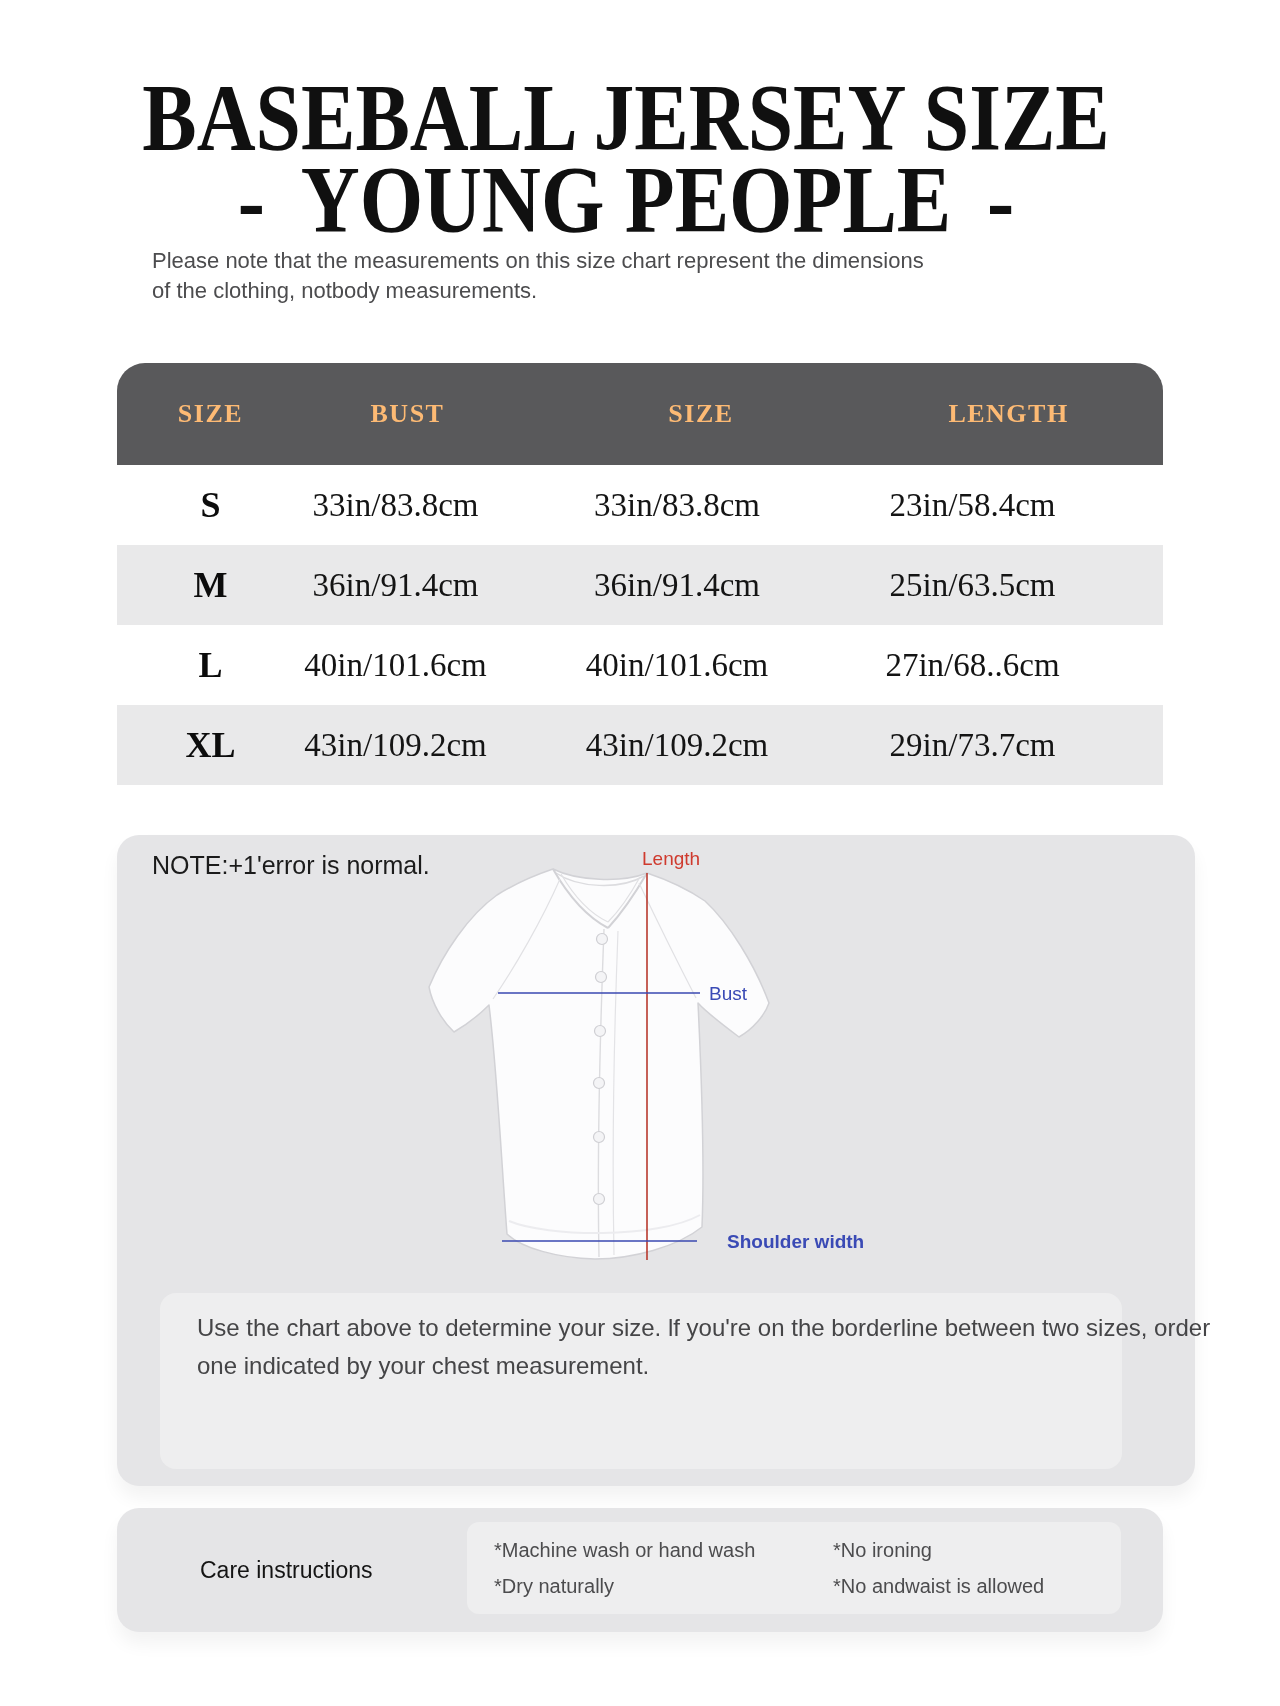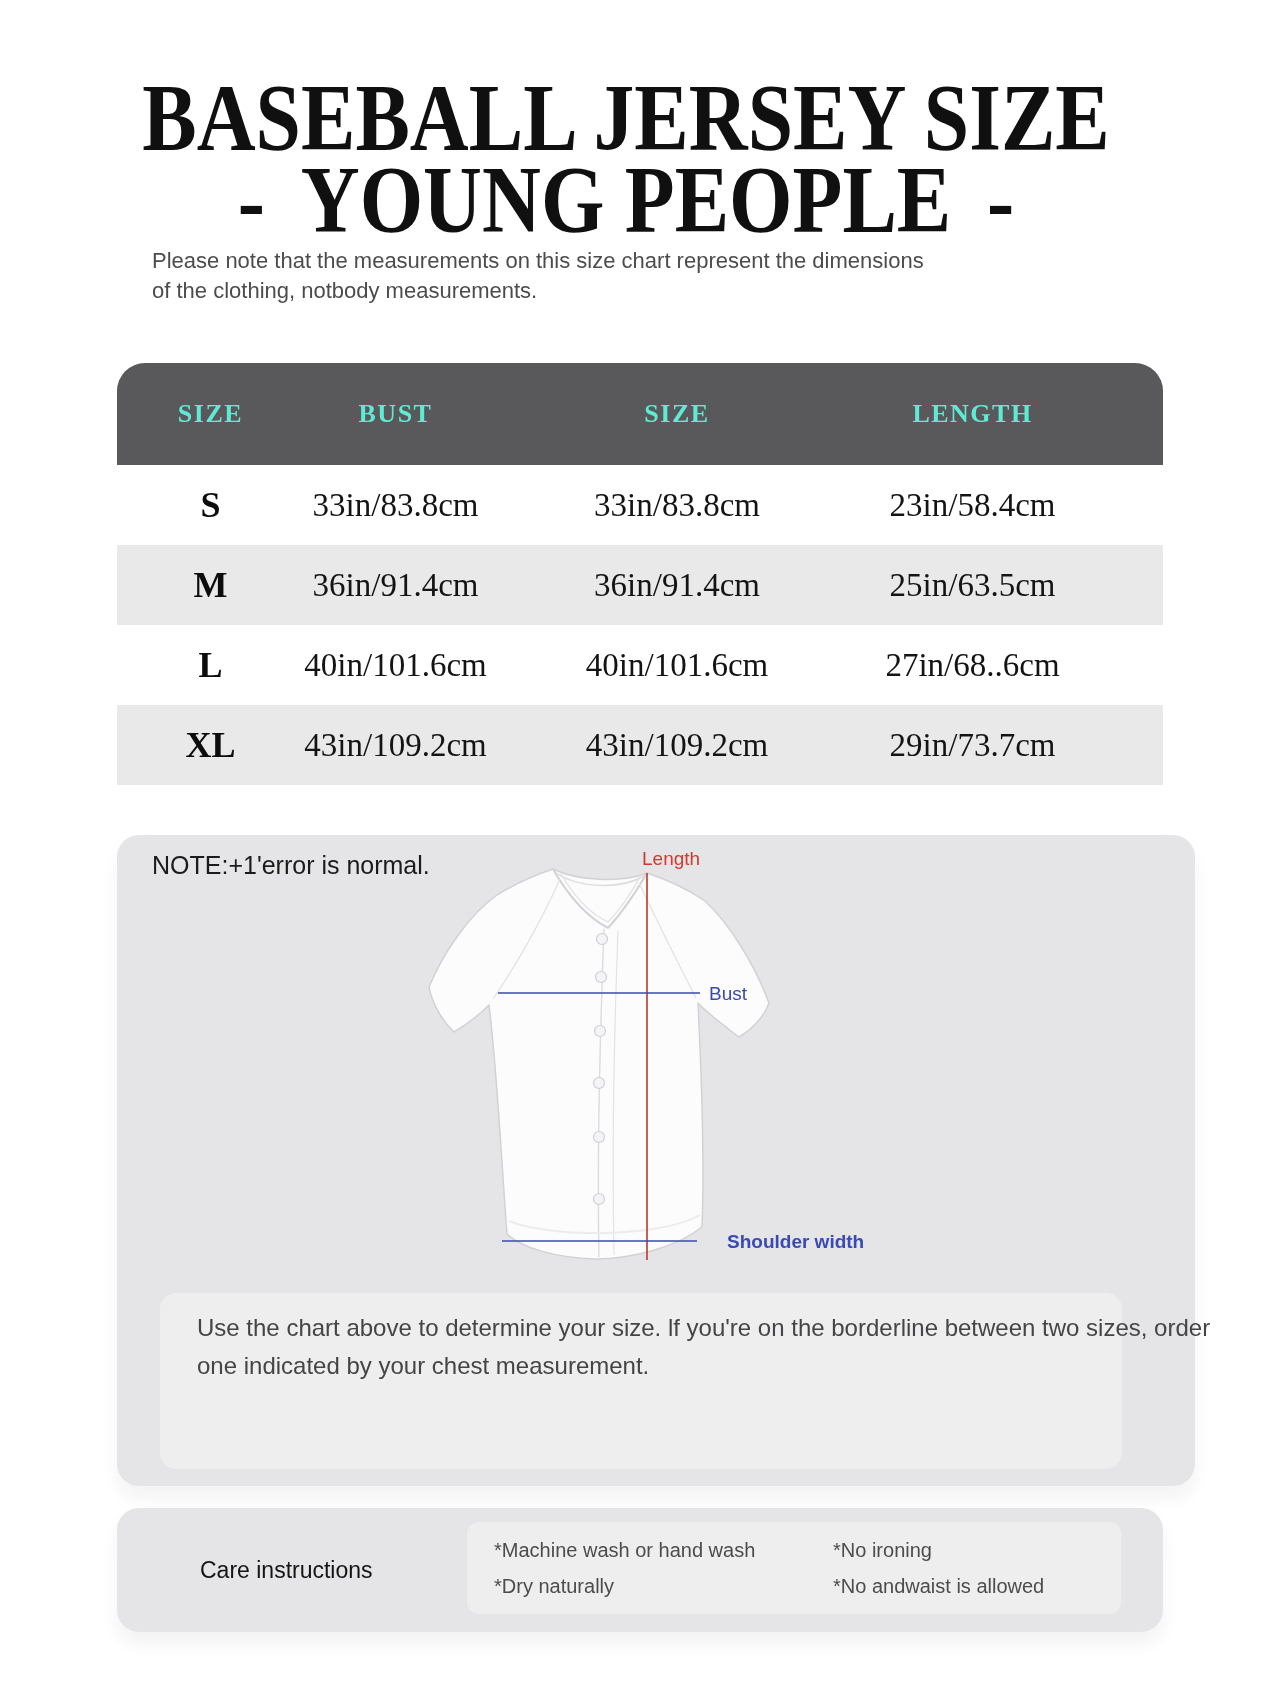--- a/index.html
+++ b/index.html
@@ -25,22 +25,23 @@
     font-size:22px;line-height:30px;color:#4c4c4e;font-weight:400;
   }
   
   .size-table{position:absolute;left:117px;top:363px;width:1046px;}
   .trow,.thead{
     display:grid;grid-template-columns:187px 183px 380px 211px;
     box-sizing:border-box;padding-right:85px;align-items:center;justify-items:center;
   }
   .thead{
     height:102px;background:#59595b;border-radius:28px 28px 0 0;
-    font-family:"Liberation Serif",serif;font-weight:700;font-size:26px;color:#5eead4;
+    font-family:"Liberation Serif",serif;font-weight:700;font-size:26px;color:#fdba74;
     letter-spacing:1.5px;
+    gap:12px;
   }
   .trow{height:80px;font-family:"Liberation Serif",serif;font-size:33px;color:#141414;}
   .trow.alt{background:#e9e9ea;}
   .trow .size-cell{font-weight:700;font-size:36px;color:#0c0c0c;}
   
   .note-panel{
     position:absolute;left:117px;top:835px;width:1046px;height:651px;
     background:#e5e5e7;border-radius:22px;box-shadow:0 12px 18px rgba(0,0,0,0.05);padding-left:32px;
   }
   .note-text{position:absolute;left:35px;top:16px;font-size:25px;color:#1b1b1b;}

